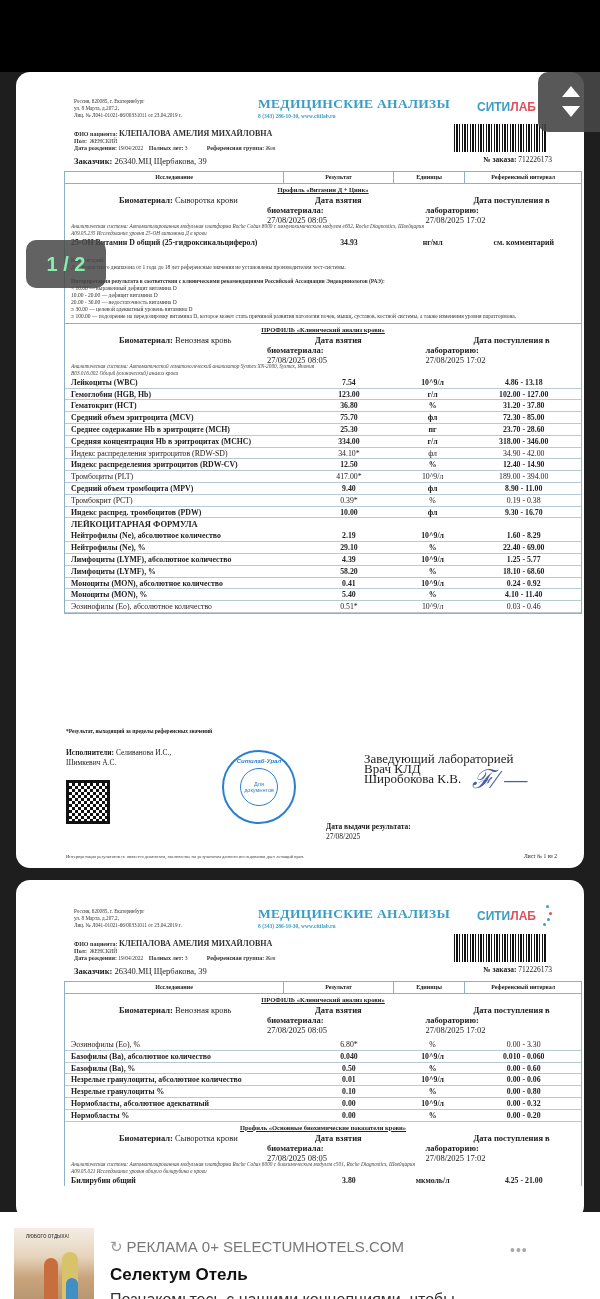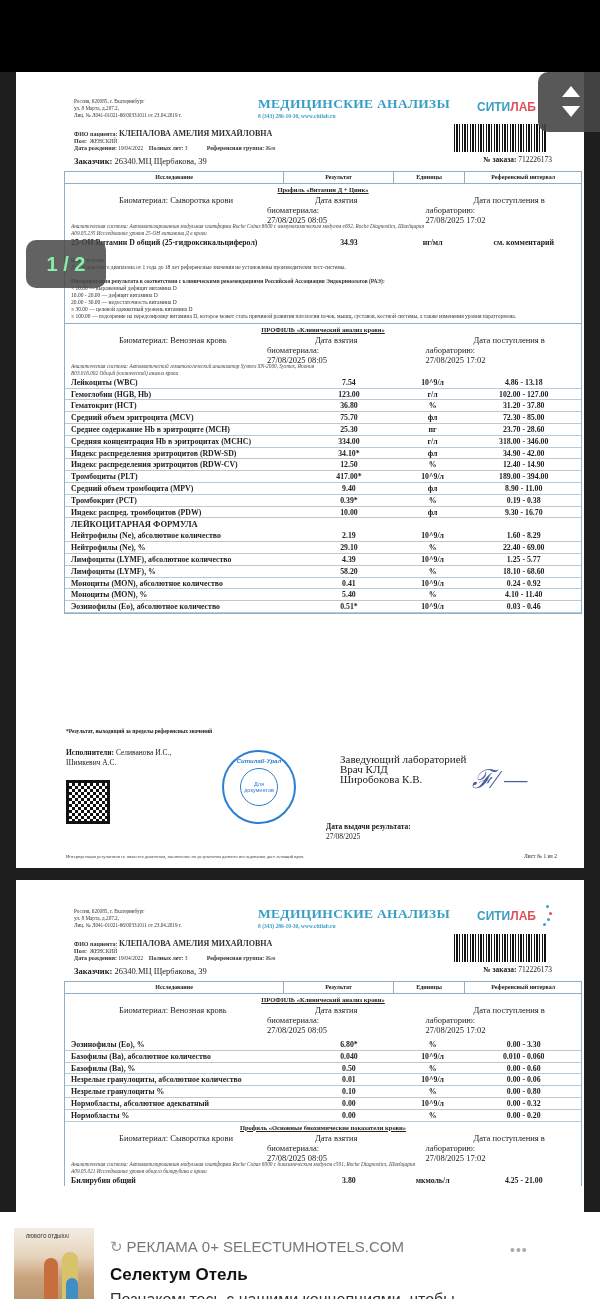--- a/index.html
+++ b/index.html
@@ -1,21 +1,21 @@
 <!DOCTYPE html>
 <html><head>
 <meta charset="utf-8">
 <style>
   * { box-sizing: border-box; margin: 0; padding: 0; }
   html, body { width: 600px; height: 1299px; overflow: hidden; background: #000; }
   body { position: relative; font-family: "Liberation Serif", serif; color: #222; }
 
   .viewer { position: absolute; left: 0; top: 72px; width: 600px; height: 1140px; background: #1e1e1e; overflow: hidden; }
 
-  .page { position: absolute; left: 16px; width: 568px; background: #fff; }
+  .page { position: absolute; left: 16px; width: 568px; background: #fff; border-radius: 14px; }
   .page1 { top: 0; height: 796px; }
   .page2 { top: 808px; height: 340px; }
 
   .hdr-addr { position: absolute; left: 58px; font-size: 5.2px; line-height: 7px; color: #333; }
   .hdr-title { position: absolute; left: 242px; font-size: 13.5px; font-weight: bold; color: #3a9ec4; letter-spacing: 0.3px; }
   .hdr-phone { position: absolute; left: 242px; font-size: 5.5px; color: #3a9ec4; font-weight: bold; }
   .logo { position: absolute; left: 461px; font-family: "Liberation Sans", sans-serif; font-weight: bold; font-size: 12px; }
   .logo .a { color: #3a9ec4; } .logo .b { color: #e0505a; }
   .logo-dots { position: absolute; left: 526px; width: 12px; height: 22px; }
   .logo-dots span { position: absolute; width: 3px; height: 3px; border-radius: 50%; }
@@ -31,38 +31,38 @@
 
   .tbl { position: absolute; left: 48px; width: 518px; border: 1px solid #8fb0c4; }
   .thead { display: flex; height: 12px; border-bottom: 1px solid #8fb0c4; font-size: 6px; font-weight: bold; }
   .thead div { text-align: center; line-height: 11px; border-right: 1px solid #8fb0c4; }
   .thead div:last-child { border-right: none; }
   .c1 { width: 220px; } .c2 { width: 110px; } .c3 { width: 72px; } .c4 { width: 116px; }
 
   .profile { text-align: center; font-size: 6.5px; font-weight: bold; text-decoration: underline; height: 11px; line-height: 11px; }
   .bio { display: flex; font-size: 8.5px; padding: 0 0 0 6px; height: 26px; }
   .bio .b1 { width: 214px; } .bio .b2 { width: 124px; line-height: 10px; } .bio .b3 { width: 170px; line-height: 10px; margin-left: 45px; }
-  .bio b { font-weight: normal; padding-left: 48px; }
+  .bio b { font-weight: bold; padding-left: 48px; }
   .sys { font-size: 5.3px; font-style: italic; color: #444; padding-left: 6px; line-height: 7px; }
   .row { display: flex; font-size: 7.8px; height: 11.8px; line-height: 11.5px; border-bottom: 1px solid #b7cad6; font-weight: bold; }
   .row div:first-child { padding-left: 6px; width: 235px; }
   .row .v { width: 100px; text-align: center; }
   .row .u { width: 68px; text-align: center; }
   .row .r { width: 115px; text-align: center; }
-  .row.bold { font-weight: bold; }
+  .row.bold { font-weight: normal; }
   .sec { font-size: 8.5px; font-weight: bold; padding-left: 6px; height: 12px; line-height: 12px; }
   .comment { font-size: 5.5px; line-height: 7px; padding-left: 6px; color: #333; }
 
   .footer-note { position: absolute; font-size: 5.5px; font-weight: bold; left: 50px; }
   .exec { position: absolute; left: 50px; font-size: 7.5px; line-height: 10px; }
   .qr { position: absolute; left: 50px; width: 44px; height: 44px;
     background: repeating-conic-gradient(#111 0 25%, #fff 0 50%) 0 0/6px 6px; border: 3px solid #111; }
   .stamp { position: absolute; left: 206px; width: 74px; height: 74px; border-radius: 50%; border: 2px solid #2a7fd0; color: #2a7fd0; text-align: center; font-family: "Liberation Sans", sans-serif; }
   .stamp .inner { position: absolute; left: 16px; top: 16px; width: 38px; height: 38px; border-radius: 50%; border: 1px solid #2a7fd0; font-size: 5.5px; padding-top: 12px; }
-  .head { position: absolute; left: 324px; font-size: 11px; line-height: 10px; }
+  .head { position: absolute; left: 348px; font-size: 13px; line-height: 10px; }
   .issued { position: absolute; left: 310px; font-size: 7.5px; line-height: 10px; }
   .sig { position: absolute; left: 456px; font-size: 26px; color: #4a5fa0; font-style: italic; }
   .fine { position: absolute; left: 50px; font-size: 4.6px; color: #444; }
   .sheet { position: absolute; left: 508px; font-size: 5.5px; }
 
   .pager { position: absolute; left: 26px; top: 168px; width: 80px; height: 48px; border-radius: 10px; background: rgba(70,70,70,0.85); color: #86efac; font-family: "Liberation Sans", sans-serif; font-size: 20px; font-weight: bold; text-align: center; line-height: 48px; }
   .nav-btn { position: absolute; left: 538px; top: 72px; width: 62px; height: 60px; background: rgba(70,70,70,0.9); border-radius: 10px 0 0 10px; }
   .nav-btn .up { position: absolute; left: 24px; top: 14px; width: 0; height: 0; border-left: 9px solid transparent; border-right: 9px solid transparent; border-bottom: 11px solid #fff; }
   .nav-btn .dn { position: absolute; left: 24px; top: 34px; width: 0; height: 0; border-left: 9px solid transparent; border-right: 9px solid transparent; border-top: 11px solid #fff; }
 

